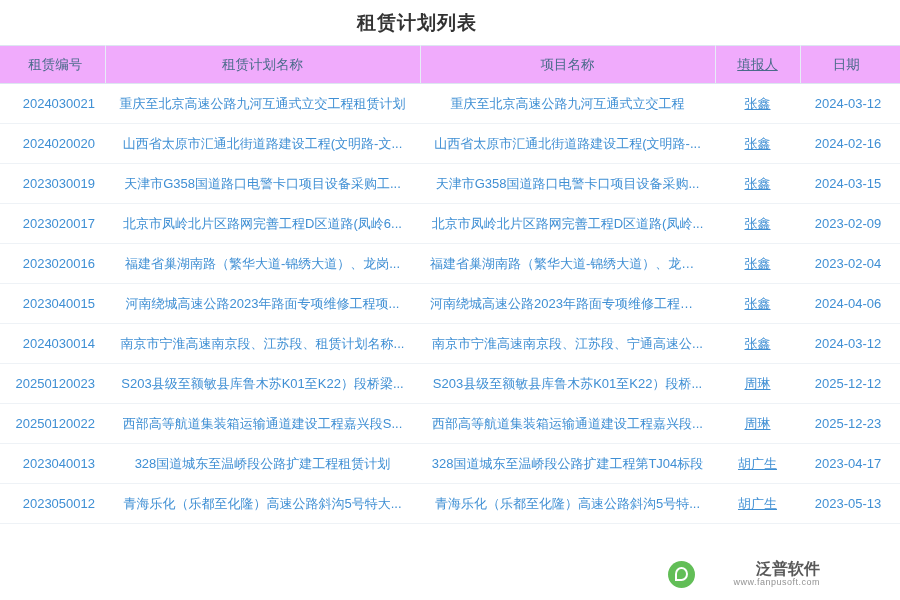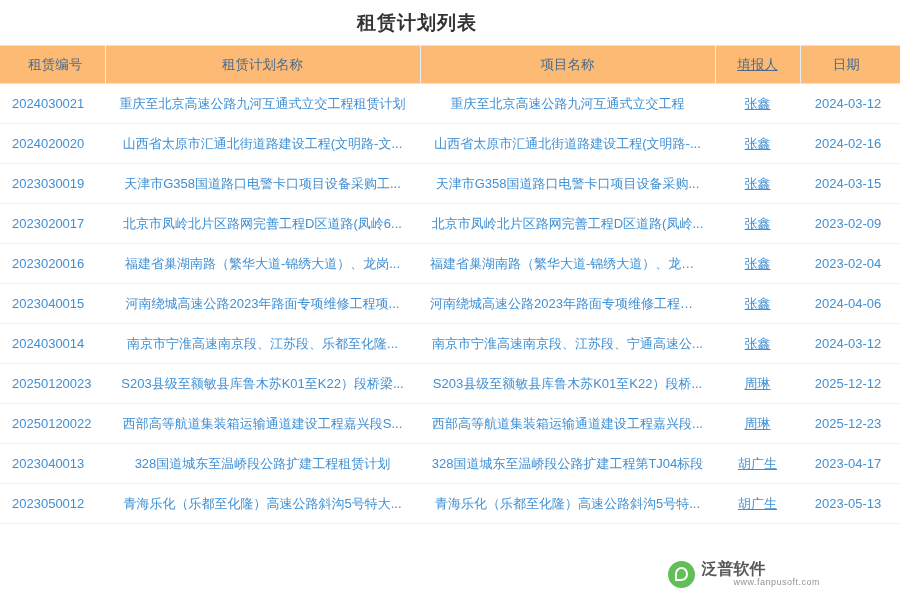--- a/index.html
+++ b/index.html
@@ -24,21 +24,21 @@
     color: #333333;
     padding: 10px 0 9px 0;
     letter-spacing: 1px;
   }
   table.grid {
     width: 900px;
     border-collapse: collapse;
     table-layout: fixed;
   }
   table.grid thead th {
-    background: #fdba74;
+    background: #f0abfc;
     color: #4a6b8a;
     font-size: 13.5px;
     font-weight: normal;
     height: 38px;
     border-top: 1px solid #dce6f0;
     border-bottom: 1px solid #dce6f0;
     border-right: 1px solid #e6eef6;
     text-align: center;
     padding: 0 6px;
     box-sizing: border-box;
@@ -48,21 +48,21 @@
     height: 40px;
     border-bottom: 1px solid #eef2f6;
     font-size: 13px;
     color: #3f8fd4;
     padding: 0 10px;
     box-sizing: border-box;
     white-space: nowrap;
     overflow: hidden;
     text-overflow: ellipsis;
   }
-  .col-code  { width: 105px; text-align: left; padding-left: 12px !important; }
+  .col-code  { width: 105px; text-align: right; padding-left: 12px !important; }
   .col-plan  { width: 315px; text-align: center; }
   .col-proj  { width: 295px; text-align: center; }
   .col-user  { width: 85px;  text-align: center; text-decoration: underline; }
   .col-date  { width: 100px; text-align: center; padding-right: 14px !important; }
   th.col-code { text-align: center; }
   th.col-date { text-align: center; }
 
   .watermark {
     position: absolute;
     right: 14px;
@@ -81,21 +81,21 @@
   }
   .wm-logo::after {
     content: "";
     position: absolute;
     left: 7px; top: 6px;
     width: 13px; height: 14px;
     border: 2.5px solid #ffffff;
     border-radius: 50% 50% 50% 0;
     box-sizing: border-box;
   }
-  .wm-text { display: flex; flex-direction: column; line-height: 1.05; }
+  .wm-text { display: flex; flex-direction: column; line-height: 1.05; text-align: right; }
   .wm-name { font-size: 16px; font-weight: bold; color: #4a4a4a; }
   .wm-sub  { font-size: 9px; color: #8a8a8a; letter-spacing: 0.5px; margin-left: 32px; }
 </style>
 </head>
 <body>
 
 <div id="app">
 
   <div class="page-title">租赁计划列表</div>
 
@@ -147,21 +147,21 @@
         </tr>
         <tr>
           <td class="col-code">2023040015</td>
           <td class="col-plan">河南绕城高速公路2023年路面专项维修工程项...</td>
           <td class="col-proj">河南绕城高速公路2023年路面专项维修工程项目</td>
           <td class="col-user">张鑫</td>
           <td class="col-date">2024-04-06</td>
         </tr>
         <tr>
           <td class="col-code">2024030014</td>
-          <td class="col-plan">南京市宁淮高速南京段、江苏段、乐都至化隆...</td>
+          <td class="col-plan">南京市宁淮高速南京段、江苏段、租赁计划名称...</td>
           <td class="col-proj">南京市宁淮高速南京段、江苏段、宁通高速公...</td>
           <td class="col-user">张鑫</td>
           <td class="col-date">2024-03-12</td>
         </tr>
         <tr>
           <td class="col-code">20250120023</td>
           <td class="col-plan">S203县级至额敏县库鲁木苏K01至K22）段桥梁...</td>
           <td class="col-proj">S203县级至额敏县库鲁木苏K01至K22）段桥...</td>
           <td class="col-user">周琳</td>
           <td class="col-date">2025-12-12</td>

